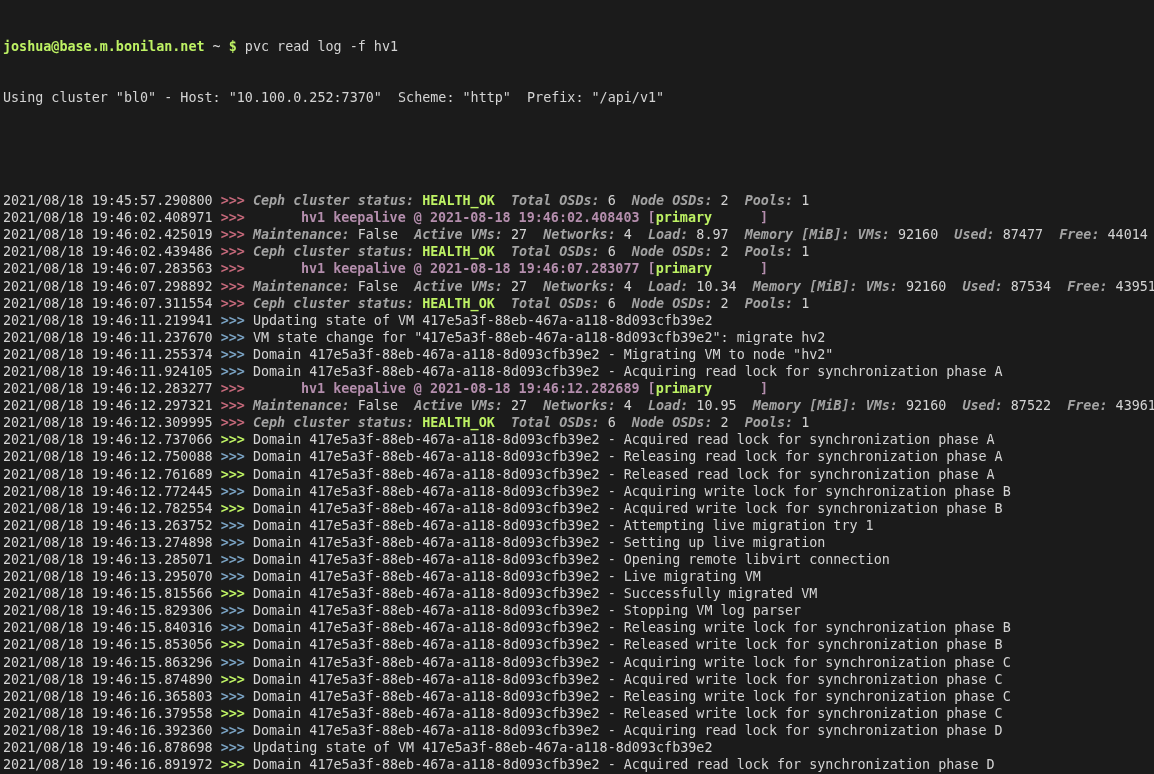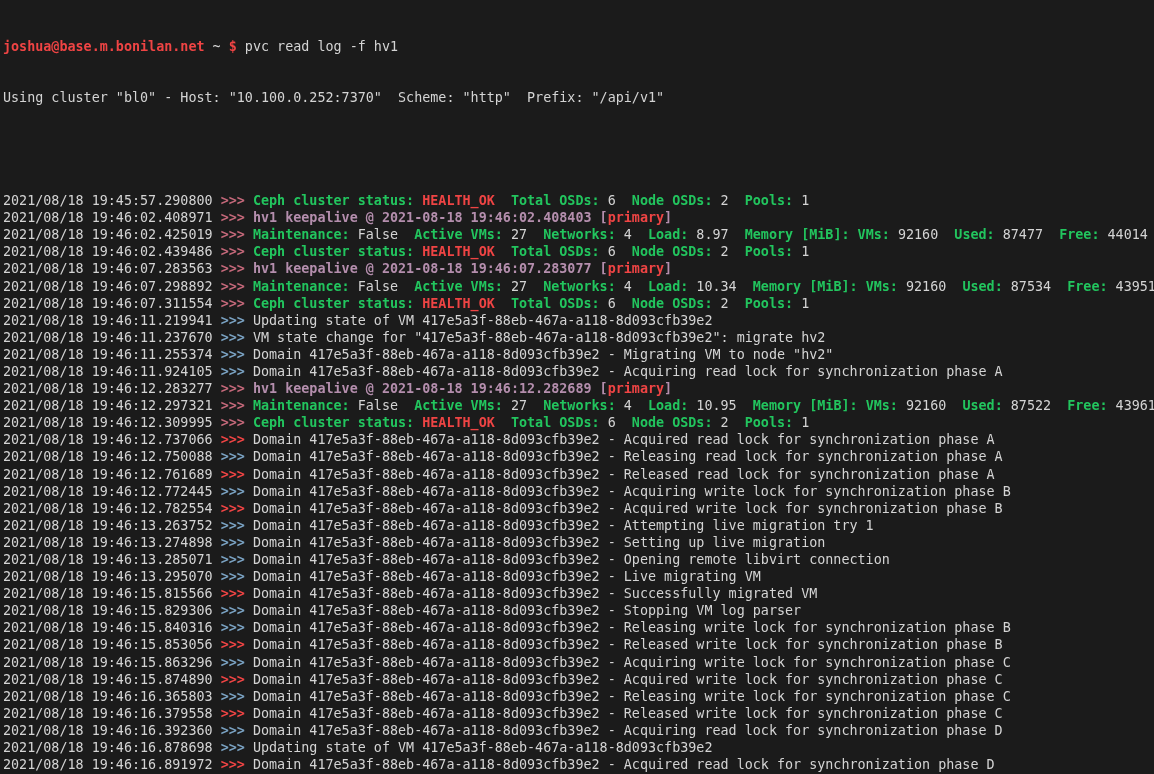--- a/index.html
+++ b/index.html
@@ -13,25 +13,25 @@
     width: 1154px; height: 774px;
     box-sizing: border-box;
     padding: 4px 0 0 3px;
     font-size: 13.4px;
     line-height: 17.1px;
     white-space: pre;
     color: #d4d4d4;
   }
   .line { height: 17.1px; }
   .seg-d { color: #d4d4d4; }
-  .seg-w { color: #22c55e; font-weight: bold; }
-  .seg-g { color: #ef4444; font-weight: bold; }
+  .seg-w { color: #a3a3a3; font-weight: bold; font-style: italic; }
+  .seg-g { color: #bef264; font-weight: bold; }
   .seg-b { color: #7aa2c2; font-weight: bold; }
   .seg-r { color: #c4687a; font-weight: bold; }
-  .seg-p { color: #b48ead; font-weight: bold; }
+  .seg-p { color: #b48ead; font-weight: bold; margin-left: 48px; }
 </style>
 </head>
 <body>
 
 <div id="terminal">
   <div class="line"><span class="seg-g">joshua@base.m.bonilan.net</span><span class="seg-d"> ~ </span><span class="seg-g">$</span><span class="seg-d"> pvc read log -f hv1</span></div>
   <div class="line"><span class="seg-d">Using cluster "bl0" - Host: "10.100.0.252:7370"  Scheme: "http"  Prefix: "/api/v1"</span></div>
   <div class="line"> </div>
   <div id="log-output"><div class="line"><span class="seg-d">2021/08/18 19:45:57.290800 </span><span class="seg-r">&gt;&gt;&gt; </span><span class="seg-w">Ceph cluster status:</span><span class="seg-d"> </span><span class="seg-g">HEALTH_OK</span><span class="seg-d">  </span><span class="seg-w">Total OSDs:</span><span class="seg-d"> 6  </span><span class="seg-w">Node OSDs:</span><span class="seg-d"> 2  </span><span class="seg-w">Pools:</span><span class="seg-d"> 1</span></div><div class="line"><span class="seg-d">2021/08/18 19:46:02.408971 </span><span class="seg-r">&gt;&gt;&gt; </span><span class="seg-p">hv1 keepalive @ 2021-08-18 19:46:02.408403 [</span><span class="seg-g">primary</span><span class="seg-p">]</span></div><div class="line"><span class="seg-d">2021/08/18 19:46:02.425019 </span><span class="seg-r">&gt;&gt;&gt; </span><span class="seg-w">Maintenance:</span><span class="seg-d"> False  </span><span class="seg-w">Active VMs:</span><span class="seg-d"> 27  </span><span class="seg-w">Networks:</span><span class="seg-d"> 4  </span><span class="seg-w">Load:</span><span class="seg-d"> 8.97  </span><span class="seg-w">Memory [MiB]:</span><span class="seg-d"> </span><span class="seg-w">VMs:</span><span class="seg-d"> 92160  </span><span class="seg-w">Used:</span><span class="seg-d"> 87477  </span><span class="seg-w">Free:</span><span class="seg-d"> 44014</span></div><div class="line"><span class="seg-d">2021/08/18 19:46:02.439486 </span><span class="seg-r">&gt;&gt;&gt; </span><span class="seg-w">Ceph cluster status:</span><span class="seg-d"> </span><span class="seg-g">HEALTH_OK</span><span class="seg-d">  </span><span class="seg-w">Total OSDs:</span><span class="seg-d"> 6  </span><span class="seg-w">Node OSDs:</span><span class="seg-d"> 2  </span><span class="seg-w">Pools:</span><span class="seg-d"> 1</span></div><div class="line"><span class="seg-d">2021/08/18 19:46:07.283563 </span><span class="seg-r">&gt;&gt;&gt; </span><span class="seg-p">hv1 keepalive @ 2021-08-18 19:46:07.283077 [</span><span class="seg-g">primary</span><span class="seg-p">]</span></div><div class="line"><span class="seg-d">2021/08/18 19:46:07.298892 </span><span class="seg-r">&gt;&gt;&gt; </span><span class="seg-w">Maintenance:</span><span class="seg-d"> False  </span><span class="seg-w">Active VMs:</span><span class="seg-d"> 27  </span><span class="seg-w">Networks:</span><span class="seg-d"> 4  </span><span class="seg-w">Load:</span><span class="seg-d"> 10.34  </span><span class="seg-w">Memory [MiB]:</span><span class="seg-d"> </span><span class="seg-w">VMs:</span><span class="seg-d"> 92160  </span><span class="seg-w">Used:</span><span class="seg-d"> 87534  </span><span class="seg-w">Free:</span><span class="seg-d"> 43951</span></div><div class="line"><span class="seg-d">2021/08/18 19:46:07.311554 </span><span class="seg-r">&gt;&gt;&gt; </span><span class="seg-w">Ceph cluster status:</span><span class="seg-d"> </span><span class="seg-g">HEALTH_OK</span><span class="seg-d">  </span><span class="seg-w">Total OSDs:</span><span class="seg-d"> 6  </span><span class="seg-w">Node OSDs:</span><span class="seg-d"> 2  </span><span class="seg-w">Pools:</span><span class="seg-d"> 1</span></div><div class="line"><span class="seg-d">2021/08/18 19:46:11.219941 </span><span class="seg-b">&gt;&gt;&gt; </span><span class="seg-d">Updating state of VM 417e5a3f-88eb-467a-a118-8d093cfb39e2</span></div><div class="line"><span class="seg-d">2021/08/18 19:46:11.237670 </span><span class="seg-b">&gt;&gt;&gt; </span><span class="seg-d">VM state change for "417e5a3f-88eb-467a-a118-8d093cfb39e2": migrate hv2</span></div><div class="line"><span class="seg-d">2021/08/18 19:46:11.255374 </span><span class="seg-b">&gt;&gt;&gt; </span><span class="seg-d">Domain 417e5a3f-88eb-467a-a118-8d093cfb39e2 - Migrating VM to node "hv2"</span></div><div class="line"><span class="seg-d">2021/08/18 19:46:11.924105 </span><span class="seg-b">&gt;&gt;&gt; </span><span class="seg-d">Domain 417e5a3f-88eb-467a-a118-8d093cfb39e2 - Acquiring read lock for synchronization phase A</span></div><div class="line"><span class="seg-d">2021/08/18 19:46:12.283277 </span><span class="seg-r">&gt;&gt;&gt; </span><span class="seg-p">hv1 keepalive @ 2021-08-18 19:46:12.282689 [</span><span class="seg-g">primary</span><span class="seg-p">]</span></div><div class="line"><span class="seg-d">2021/08/18 19:46:12.297321 </span><span class="seg-r">&gt;&gt;&gt; </span><span class="seg-w">Maintenance:</span><span class="seg-d"> False  </span><span class="seg-w">Active VMs:</span><span class="seg-d"> 27  </span><span class="seg-w">Networks:</span><span class="seg-d"> 4  </span><span class="seg-w">Load:</span><span class="seg-d"> 10.95  </span><span class="seg-w">Memory [MiB]:</span><span class="seg-d"> </span><span class="seg-w">VMs:</span><span class="seg-d"> 92160  </span><span class="seg-w">Used:</span><span class="seg-d"> 87522  </span><span class="seg-w">Free:</span><span class="seg-d"> 43961</span></div><div class="line"><span class="seg-d">2021/08/18 19:46:12.309995 </span><span class="seg-r">&gt;&gt;&gt; </span><span class="seg-w">Ceph cluster status:</span><span class="seg-d"> </span><span class="seg-g">HEALTH_OK</span><span class="seg-d">  </span><span class="seg-w">Total OSDs:</span><span class="seg-d"> 6  </span><span class="seg-w">Node OSDs:</span><span class="seg-d"> 2  </span><span class="seg-w">Pools:</span><span class="seg-d"> 1</span></div><div class="line"><span class="seg-d">2021/08/18 19:46:12.737066 </span><span class="seg-g">&gt;&gt;&gt; </span><span class="seg-d">Domain 417e5a3f-88eb-467a-a118-8d093cfb39e2 - Acquired read lock for synchronization phase A</span></div><div class="line"><span class="seg-d">2021/08/18 19:46:12.750088 </span><span class="seg-b">&gt;&gt;&gt; </span><span class="seg-d">Domain 417e5a3f-88eb-467a-a118-8d093cfb39e2 - Releasing read lock for synchronization phase A</span></div><div class="line"><span class="seg-d">2021/08/18 19:46:12.761689 </span><span class="seg-g">&gt;&gt;&gt; </span><span class="seg-d">Domain 417e5a3f-88eb-467a-a118-8d093cfb39e2 - Released read lock for synchronization phase A</span></div><div class="line"><span class="seg-d">2021/08/18 19:46:12.772445 </span><span class="seg-b">&gt;&gt;&gt; </span><span class="seg-d">Domain 417e5a3f-88eb-467a-a118-8d093cfb39e2 - Acquiring write lock for synchronization phase B</span></div><div class="line"><span class="seg-d">2021/08/18 19:46:12.782554 </span><span class="seg-g">&gt;&gt;&gt; </span><span class="seg-d">Domain 417e5a3f-88eb-467a-a118-8d093cfb39e2 - Acquired write lock for synchronization phase B</span></div><div class="line"><span class="seg-d">2021/08/18 19:46:13.263752 </span><span class="seg-b">&gt;&gt;&gt; </span><span class="seg-d">Domain 417e5a3f-88eb-467a-a118-8d093cfb39e2 - Attempting live migration try 1</span></div><div class="line"><span class="seg-d">2021/08/18 19:46:13.274898 </span><span class="seg-b">&gt;&gt;&gt; </span><span class="seg-d">Domain 417e5a3f-88eb-467a-a118-8d093cfb39e2 - Setting up live migration</span></div><div class="line"><span class="seg-d">2021/08/18 19:46:13.285071 </span><span class="seg-b">&gt;&gt;&gt; </span><span class="seg-d">Domain 417e5a3f-88eb-467a-a118-8d093cfb39e2 - Opening remote libvirt connection</span></div><div class="line"><span class="seg-d">2021/08/18 19:46:13.295070 </span><span class="seg-b">&gt;&gt;&gt; </span><span class="seg-d">Domain 417e5a3f-88eb-467a-a118-8d093cfb39e2 - Live migrating VM</span></div><div class="line"><span class="seg-d">2021/08/18 19:46:15.815566 </span><span class="seg-g">&gt;&gt;&gt; </span><span class="seg-d">Domain 417e5a3f-88eb-467a-a118-8d093cfb39e2 - Successfully migrated VM</span></div><div class="line"><span class="seg-d">2021/08/18 19:46:15.829306 </span><span class="seg-b">&gt;&gt;&gt; </span><span class="seg-d">Domain 417e5a3f-88eb-467a-a118-8d093cfb39e2 - Stopping VM log parser</span></div><div class="line"><span class="seg-d">2021/08/18 19:46:15.840316 </span><span class="seg-b">&gt;&gt;&gt; </span><span class="seg-d">Domain 417e5a3f-88eb-467a-a118-8d093cfb39e2 - Releasing write lock for synchronization phase B</span></div><div class="line"><span class="seg-d">2021/08/18 19:46:15.853056 </span><span class="seg-g">&gt;&gt;&gt; </span><span class="seg-d">Domain 417e5a3f-88eb-467a-a118-8d093cfb39e2 - Released write lock for synchronization phase B</span></div><div class="line"><span class="seg-d">2021/08/18 19:46:15.863296 </span><span class="seg-b">&gt;&gt;&gt; </span><span class="seg-d">Domain 417e5a3f-88eb-467a-a118-8d093cfb39e2 - Acquiring write lock for synchronization phase C</span></div><div class="line"><span class="seg-d">2021/08/18 19:46:15.874890 </span><span class="seg-g">&gt;&gt;&gt; </span><span class="seg-d">Domain 417e5a3f-88eb-467a-a118-8d093cfb39e2 - Acquired write lock for synchronization phase C</span></div><div class="line"><span class="seg-d">2021/08/18 19:46:16.365803 </span><span class="seg-b">&gt;&gt;&gt; </span><span class="seg-d">Domain 417e5a3f-88eb-467a-a118-8d093cfb39e2 - Releasing write lock for synchronization phase C</span></div><div class="line"><span class="seg-d">2021/08/18 19:46:16.379558 </span><span class="seg-g">&gt;&gt;&gt; </span><span class="seg-d">Domain 417e5a3f-88eb-467a-a118-8d093cfb39e2 - Released write lock for synchronization phase C</span></div><div class="line"><span class="seg-d">2021/08/18 19:46:16.392360 </span><span class="seg-b">&gt;&gt;&gt; </span><span class="seg-d">Domain 417e5a3f-88eb-467a-a118-8d093cfb39e2 - Acquiring read lock for synchronization phase D</span></div><div class="line"><span class="seg-d">2021/08/18 19:46:16.878698 </span><span class="seg-b">&gt;&gt;&gt; </span><span class="seg-d">Updating state of VM 417e5a3f-88eb-467a-a118-8d093cfb39e2</span></div><div class="line"><span class="seg-d">2021/08/18 19:46:16.891972 </span><span class="seg-g">&gt;&gt;&gt; </span><span class="seg-d">Domain 417e5a3f-88eb-467a-a118-8d093cfb39e2 - Acquired read lock for synchronization phase D</span></div><div class="line"></div></div>
   

